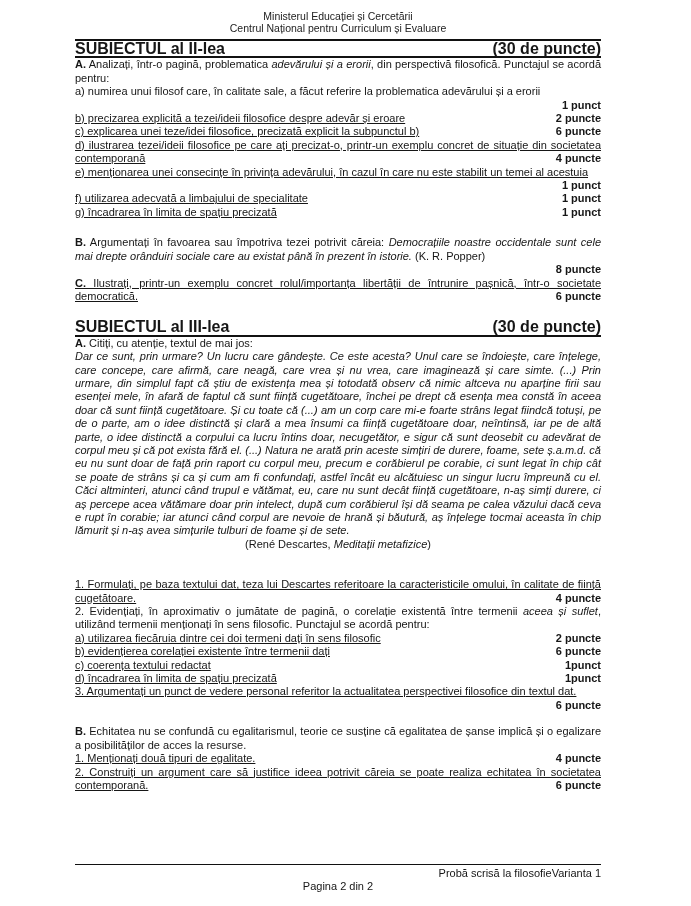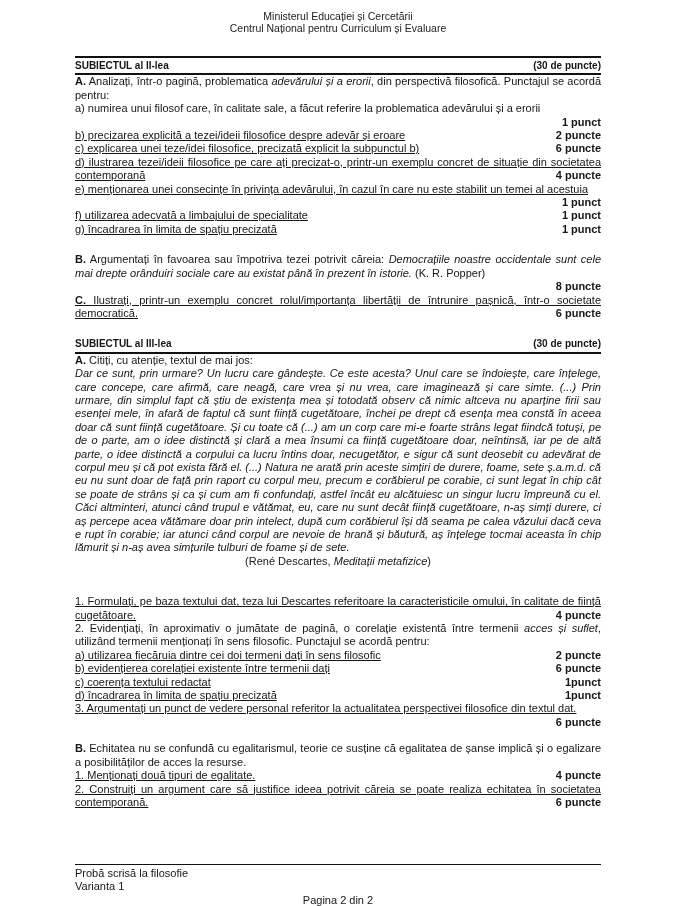--- a/index.html
+++ b/index.html
@@ -1,35 +1,35 @@
 <!DOCTYPE html>
 <html><head>
 <meta charset="utf-8">
 <style>
   html,body{margin:0;padding:0;background:#fff;}
   .page{
     position:relative;width:691px;height:906px;background:#fff;color:#161616;
     font-family:"Liberation Sans","DejaVu Sans",sans-serif;font-size:11px;line-height:13.4px;
     box-sizing:border-box;padding:10px 90px 0 75px;overflow:hidden;
   }
-  .doc-header{text-align:center;font-size:10.5px;line-height:12px;color:#222;margin-bottom:22px;}
+  .doc-header{text-align:center;font-size:10.5px;line-height:12px;color:#222;margin-bottom:5px;}
   .heading{display:flex;justify-content:space-between;align-items:baseline;font-weight:700;
-    font-size:10px;border-bottom:2px solid #111;padding-bottom:1px;}
+    font-size:16px;border-bottom:2px solid #111;padding-bottom:1px;}
   .rule-top{border-top:2px solid #111;padding-top:1px;}
   .para{margin:0;text-align:justify;}
   .item{overflow:hidden;text-decoration:underline;}
   .pts{float:right;font-weight:700;padding-left:8px;}
   .ptsline{text-align:right;font-weight:700;}
   .quote{font-style:italic;}
   .attribution{text-align:center;}
   .gap{height:13px;}
   .gap-sm{height:4px;}
   .gap-lg{height:27px;}
   .footer{position:absolute;top:864px;left:75px;width:526px;border-top:1.5px solid #111;padding-top:2px;}
-  .footer-row{display:flex;justify-content:space-between;flex-direction:column;}
+  .footer-row{display:flex;justify-content:flex-end;}
   .footer-center{text-align:center;margin-top:0;}
   b,i{white-space:pre-wrap;}
   span{white-space:pre-wrap;}
 </style>
 </head>
 <body>
 
 <div class="page">
 
   <div class="doc-header">
@@ -76,21 +76,21 @@
   <p class="para"><b>A.</b><span> Citiți, cu atenție, textul de mai jos:</span></p>
 
   <p class="para quote">Dar ce sunt, prin urmare? Un lucru care gândește. Ce este acesta? Unul care se îndoiește, care înțelege, care concepe, care afirmă, care neagă, care vrea și nu vrea, care imaginează și care simte. (...) Prin urmare, din simplul fapt că știu de existența mea și totodată observ că nimic altceva nu aparține firii sau esenței mele, în afară de faptul că sunt ființă cugetătoare, închei pe drept că esența mea constă în aceea doar că sunt ființă cugetătoare. Și cu toate că (...) am un corp care mi-e foarte strâns legat fiindcă totuși, pe de o parte, am o idee distinctă și clară a mea însumi ca ființă cugetătoare doar, neîntinsă, iar pe de altă parte, o idee distinctă a corpului ca lucru întins doar, necugetător, e sigur că sunt deosebit cu adevărat de corpul meu și că pot exista fără el. (...) Natura ne arată prin aceste simțiri de durere, foame, sete ș.a.m.d. că eu nu sunt doar de față prin raport cu corpul meu, precum e corăbierul pe corabie, ci sunt legat în chip cât se poate de strâns și ca și cum am fi confundați, astfel încât eu alcătuiesc un singur lucru împreună cu el. Căci altminteri, atunci când trupul e vătămat, eu, care nu sunt decât ființă cugetătoare, n-aș simți durere, ci aș percepe acea vătămare doar prin intelect, după cum corăbierul își dă seama pe calea văzului dacă ceva e rupt în corabie; iar atunci când corpul are nevoie de hrană și băutură, aș înțelege tocmai aceasta în chip lămurit și n-aș avea simțurile tulburi de foame și de sete.</p>
 
   <div class="attribution"><span>(René Descartes, </span><i>Meditații metafizice</i><span>)</span></div>
 
   <div class="gap-lg"></div>
 
   <p class="para item"><span>1. Formulați, pe baza textului dat, teza lui Descartes referitoare la caracteristicile omului, în calitate de ființă cugetătoare.</span><b class="pts">4 puncte</b></p>
 
-  <p class="para"><span>2. Evidențiați, în aproximativ o jumătate de pagină, o corelație existentă între termenii </span><i>acces și suflet</i><span>, utilizând termenii menționați în sens filosofic. Punctajul se acordă pentru:</span></p>
+  <p class="para"><span>2. Evidențiați, în aproximativ o jumătate de pagină, o corelație existentă între termenii </span><i>aceea și suflet</i><span>, utilizând termenii menționați în sens filosofic. Punctajul se acordă pentru:</span></p>
 
   <p class="para item"><span>a) utilizarea fiecăruia dintre cei doi termeni dați în sens filosofic</span><b class="pts">2 puncte</b></p>
   <p class="para item"><span>b) evidențierea corelației existente între termenii dați</span><b class="pts">6 puncte</b></p>
   <p class="para item"><span>c) coerența textului redactat</span><b class="pts">1punct</b></p>
   <p class="para item"><span>d) încadrarea în limita de spațiu precizată</span><b class="pts">1punct</b></p>
 
   <p class="para item"><span>3. Argumentați un punct de vedere personal referitor la actualitatea perspectivei filosofice din textul dat.</span><b class="pts">6 puncte</b></p>
 
   <div class="gap"></div>
 

